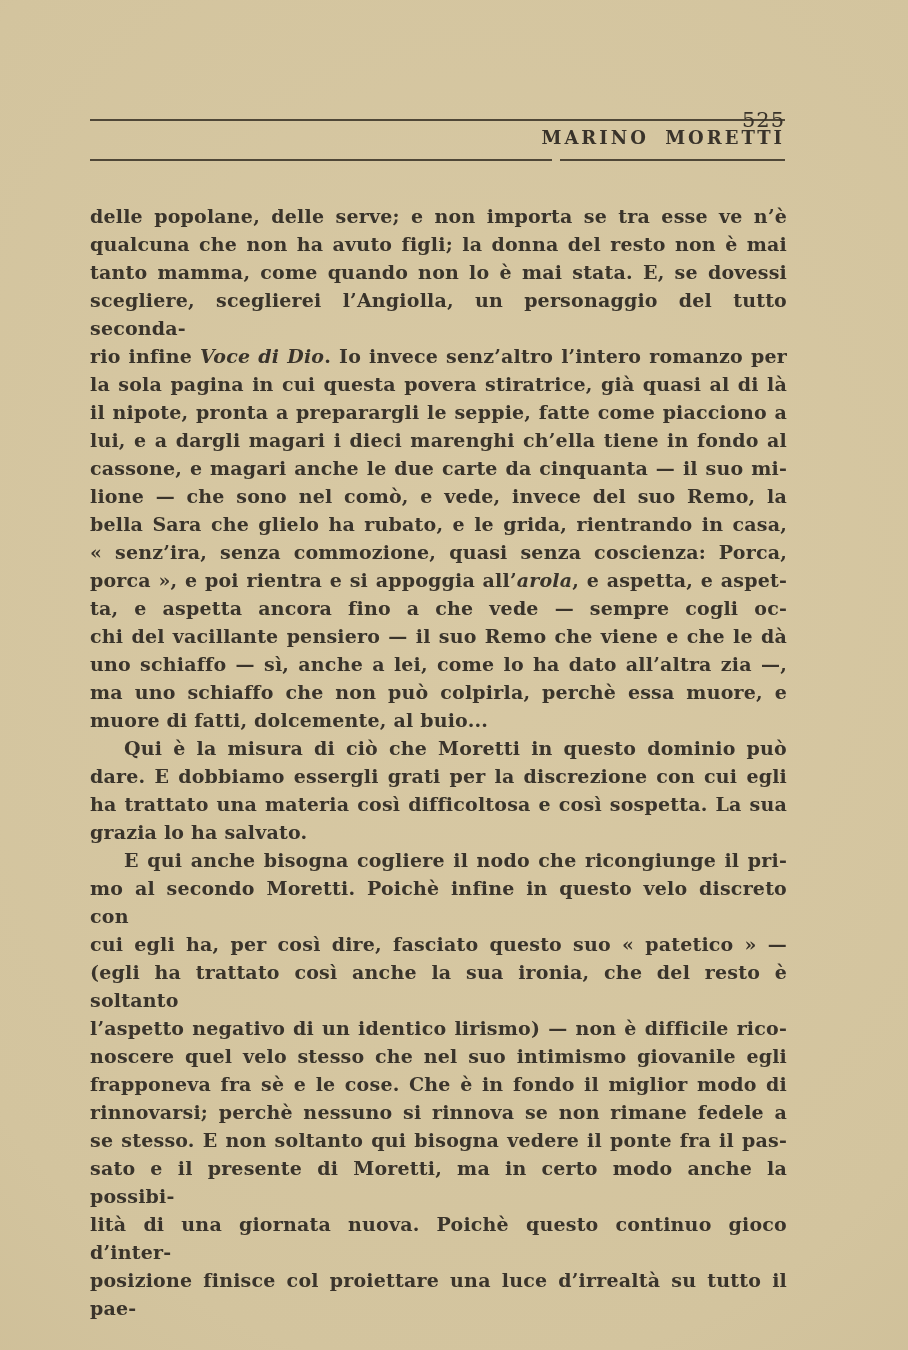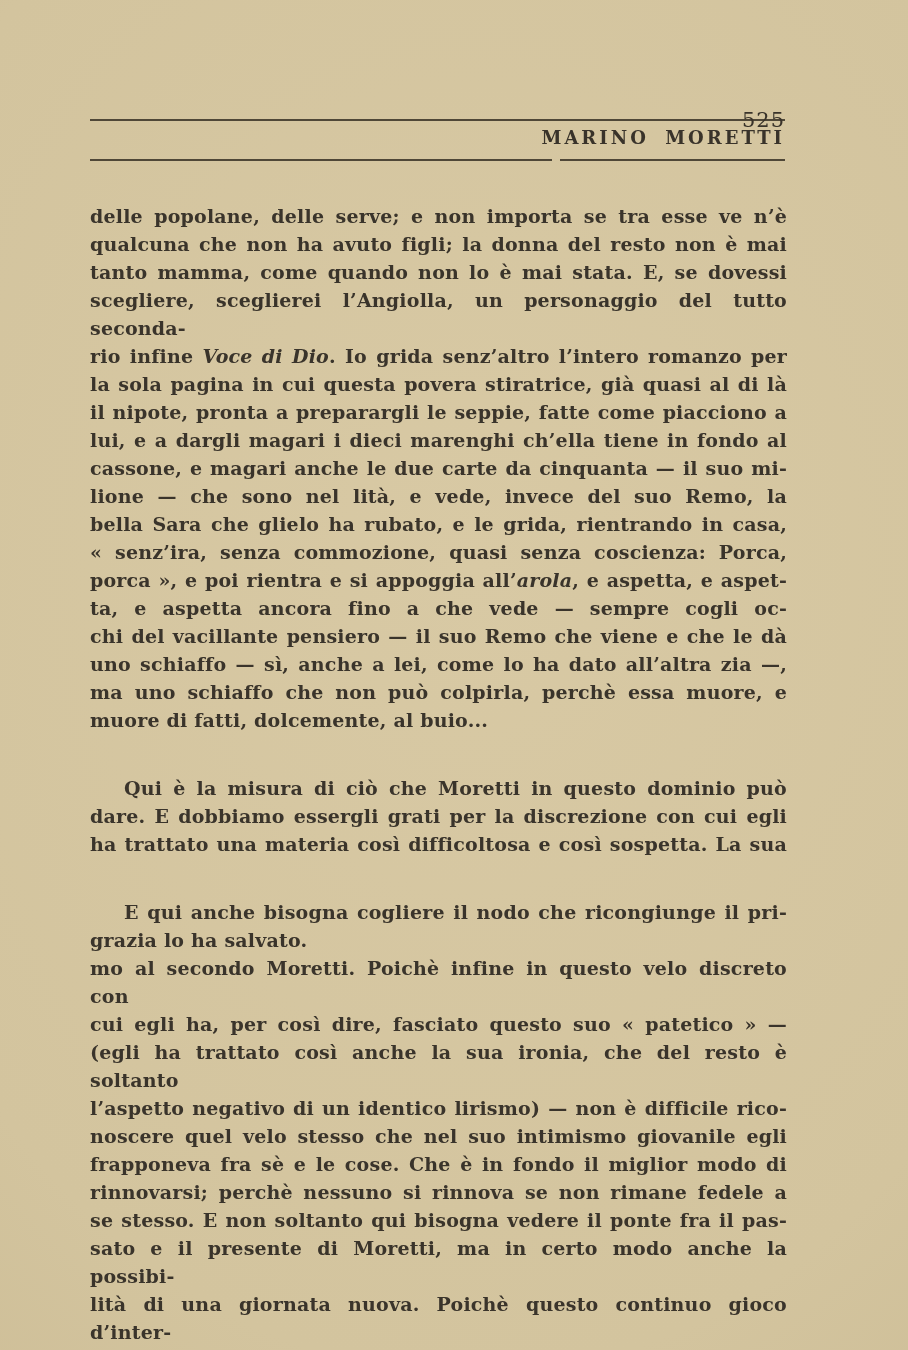--- a/index.html
+++ b/index.html
@@ -50,21 +50,21 @@
     line-height: 28px;
     letter-spacing: 0.2px;
   }
   .line {
     text-align: justify;
     text-align-last: justify;
     white-space: normal;
     font-weight: bold;
   }
   .line.last { text-align-last: left; }
-  .line.indent { text-indent: 34px; margin-top: 40px; }
+  .line.indent { text-indent: 34px; }
   .it { font-style: italic; }
 </style>
 </head>
 <body>
 
 <div class="page">
 
   <div class="rule" style="left:90px; top:119px; width:695px;"></div>
 
   <div class="running-head">MARINO MORETTI</div>
@@ -72,39 +72,39 @@
   <div class="page-num">525</div>
 
   <div class="rule" style="left:90px; top:159px; width:462px;"></div>
   <div class="rule" style="left:560px; top:159px; width:225px;"></div>
 
   <div class="text-block">
       <div class="line"><span>delle popolane, delle serve; e non importa se tra esse ve n’è</span></div>
       <div class="line"><span>qualcuna che non ha avuto figli; la donna del resto non è mai</span></div>
       <div class="line"><span>tanto mamma, come quando non lo è mai stata. E, se dovessi</span></div>
       <div class="line"><span>scegliere, sceglierei l’Angiolla, un personaggio del tutto seconda-</span></div>
-      <div class="line"><span>rio infine </span><span class="it">Voce di Dio</span><span>. Io grida senz’altro l’intero romanzo per</span></div>
+      <div class="line"><span>rio infine </span><span class="it">Voce di Dio</span><span>. Io invece senz’altro l’intero romanzo per</span></div>
       <div class="line"><span>la sola pagina in cui questa povera stiratrice, già quasi al di là</span></div>
       <div class="line"><span>il nipote, pronta a preparargli le seppie, fatte come piacciono a</span></div>
       <div class="line"><span>lui, e a dargli magari i dieci marenghi ch’ella tiene in fondo al</span></div>
       <div class="line"><span>cassone, e magari anche le due carte da cinquanta — il suo mi-</span></div>
-      <div class="line"><span>lione — che sono nel lità, e vede, invece del suo Remo, la</span></div>
+      <div class="line"><span>lione — che sono nel comò, e vede, invece del suo Remo, la</span></div>
       <div class="line"><span>bella Sara che glielo ha rubato, e le grida, rientrando in casa,</span></div>
       <div class="line"><span>« senz’ira, senza commozione, quasi senza coscienza: Porca,</span></div>
       <div class="line"><span>porca », e poi rientra e si appoggia all’</span><span class="it">arola</span><span>, e aspetta, e aspet-</span></div>
       <div class="line"><span>ta, e aspetta ancora fino a che vede — sempre cogli oc-</span></div>
       <div class="line"><span>chi del vacillante pensiero — il suo Remo che viene e che le dà</span></div>
       <div class="line"><span>uno schiaffo — sì, anche a lei, come lo ha dato all’altra zia —,</span></div>
       <div class="line"><span>ma uno schiaffo che non può colpirla, perchè essa muore, e</span></div>
       <div class="line last"><span>muore di fatti, dolcemente, al buio...</span></div>
       <div class="line indent"><span>Qui è la misura di ciò che Moretti in questo dominio può</span></div>
       <div class="line"><span>dare. E dobbiamo essergli grati per la discrezione con cui egli</span></div>
       <div class="line"><span>ha trattato una materia così difficoltosa e così sospetta. La sua</span></div>
+      <div class="line last"><span>grazia lo ha salvato.</span></div>
       <div class="line indent"><span>E qui anche bisogna cogliere il nodo che ricongiunge il pri-</span></div>
-      <div class="line last"><span>grazia lo ha salvato.</span></div>
       <div class="line"><span>mo al secondo Moretti. Poichè infine in questo velo discreto con</span></div>
       <div class="line"><span>cui egli ha, per così dire, fasciato questo suo « patetico » —</span></div>
       <div class="line"><span>(egli ha trattato così anche la sua ironia, che del resto è soltanto</span></div>
       <div class="line"><span>l’aspetto negativo di un identico lirismo) — non è difficile rico-</span></div>
       <div class="line"><span>noscere quel velo stesso che nel suo intimismo giovanile egli</span></div>
       <div class="line"><span>frapponeva fra sè e le cose. Che è in fondo il miglior modo di</span></div>
       <div class="line"><span>rinnovarsi; perchè nessuno si rinnova se non rimane fedele a</span></div>
       <div class="line"><span>se stesso. E non soltanto qui bisogna vedere il ponte fra il pas-</span></div>
       <div class="line"><span>sato e il presente di Moretti, ma in certo modo anche la possibi-</span></div>
       <div class="line"><span>lità di una giornata nuova. Poichè questo continuo gioco d’inter-</span></div>

